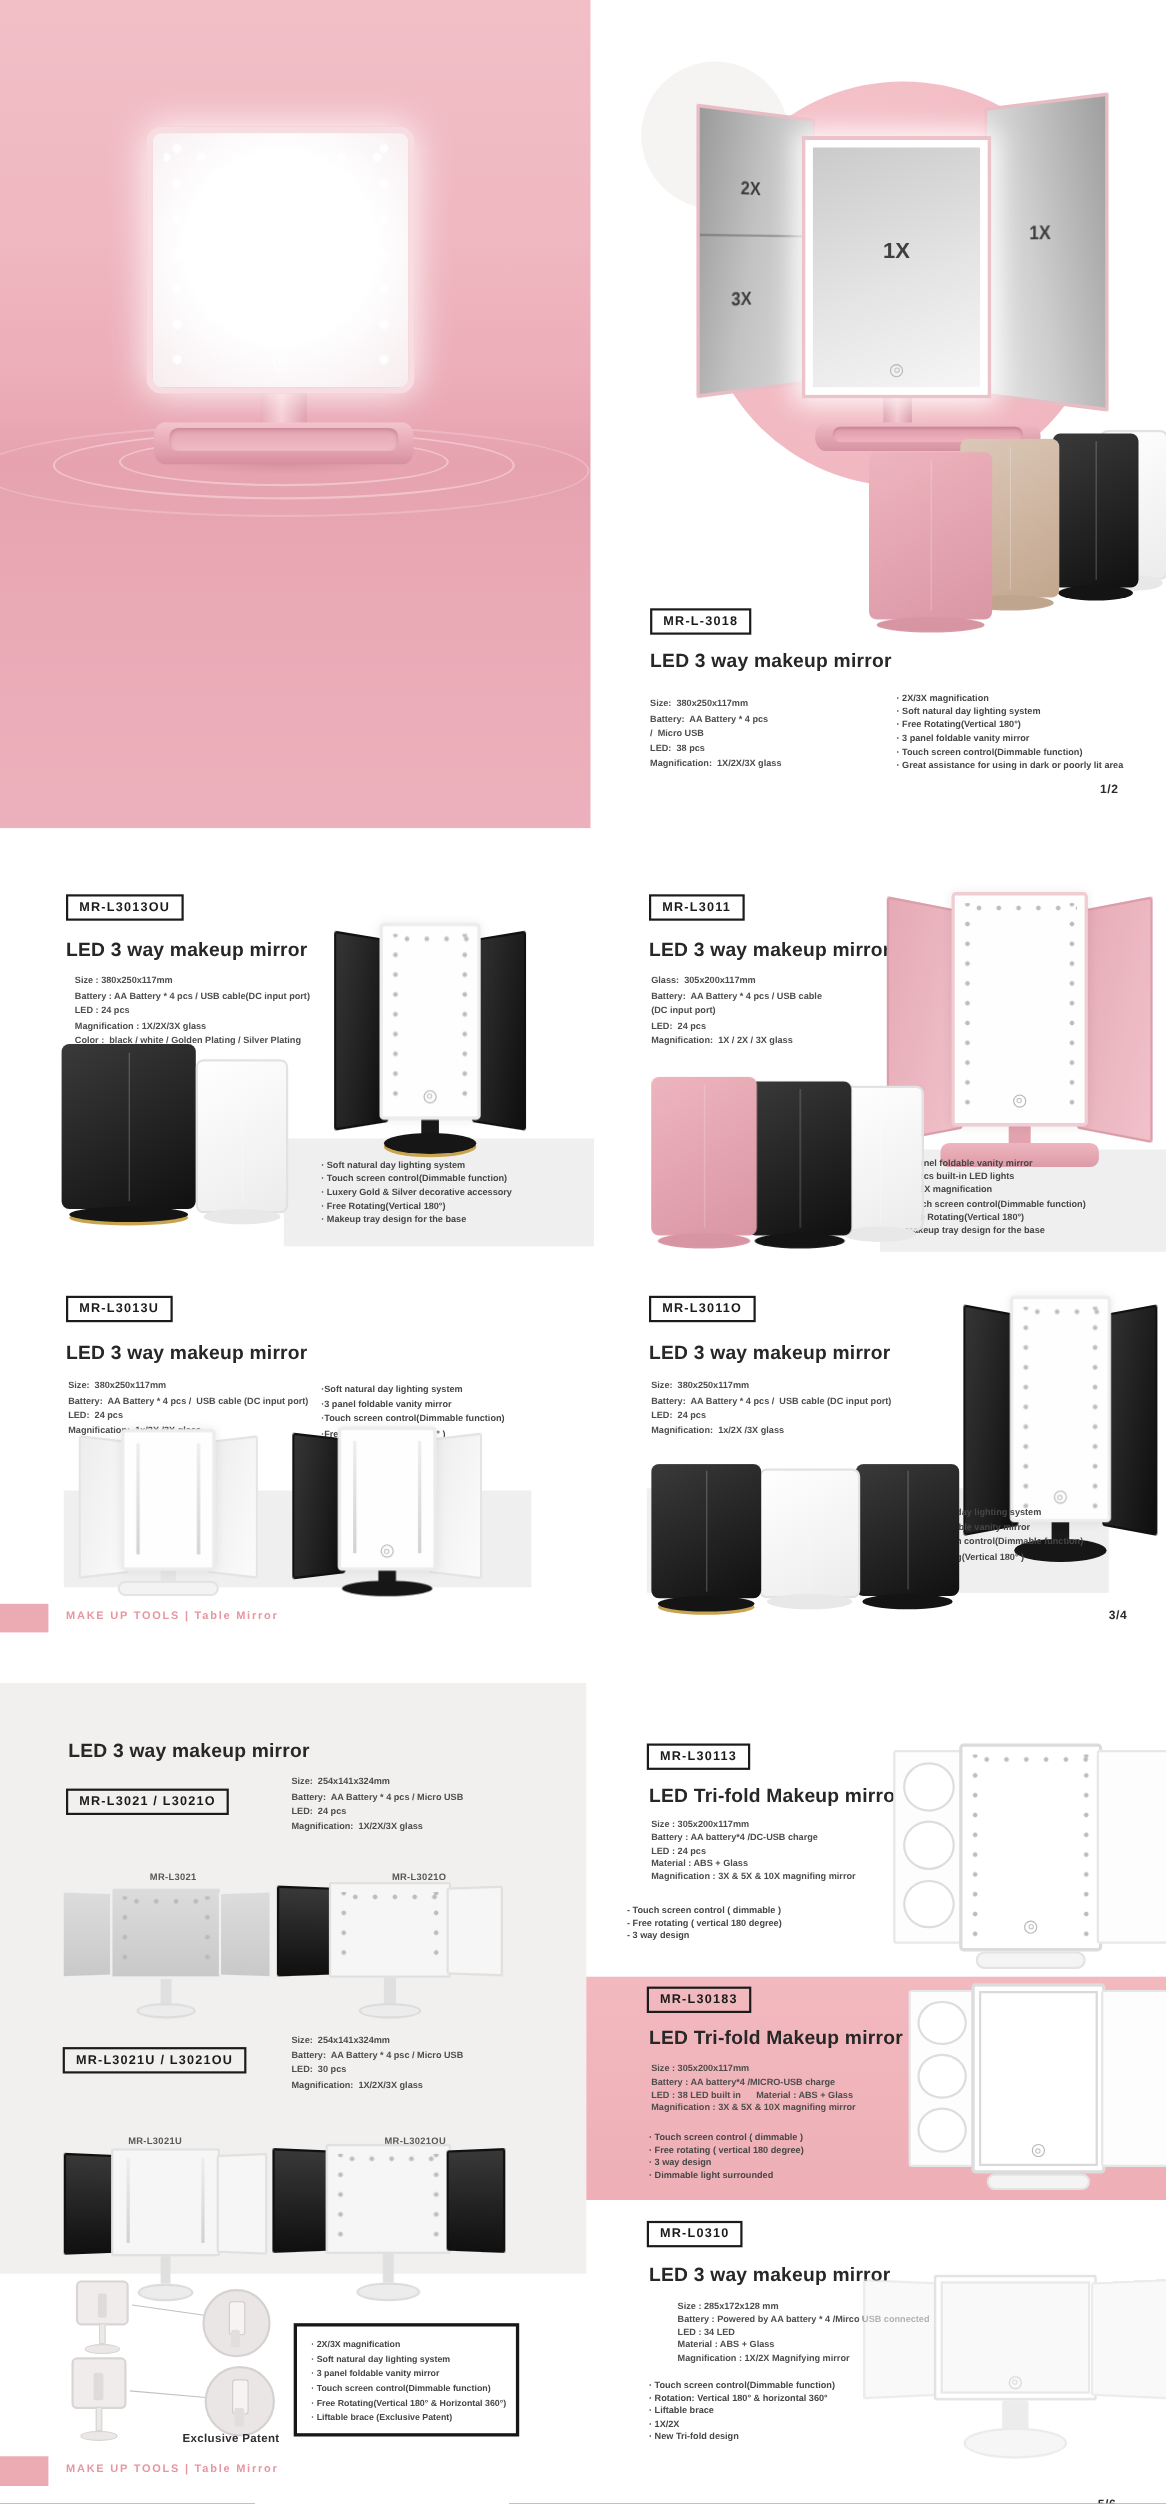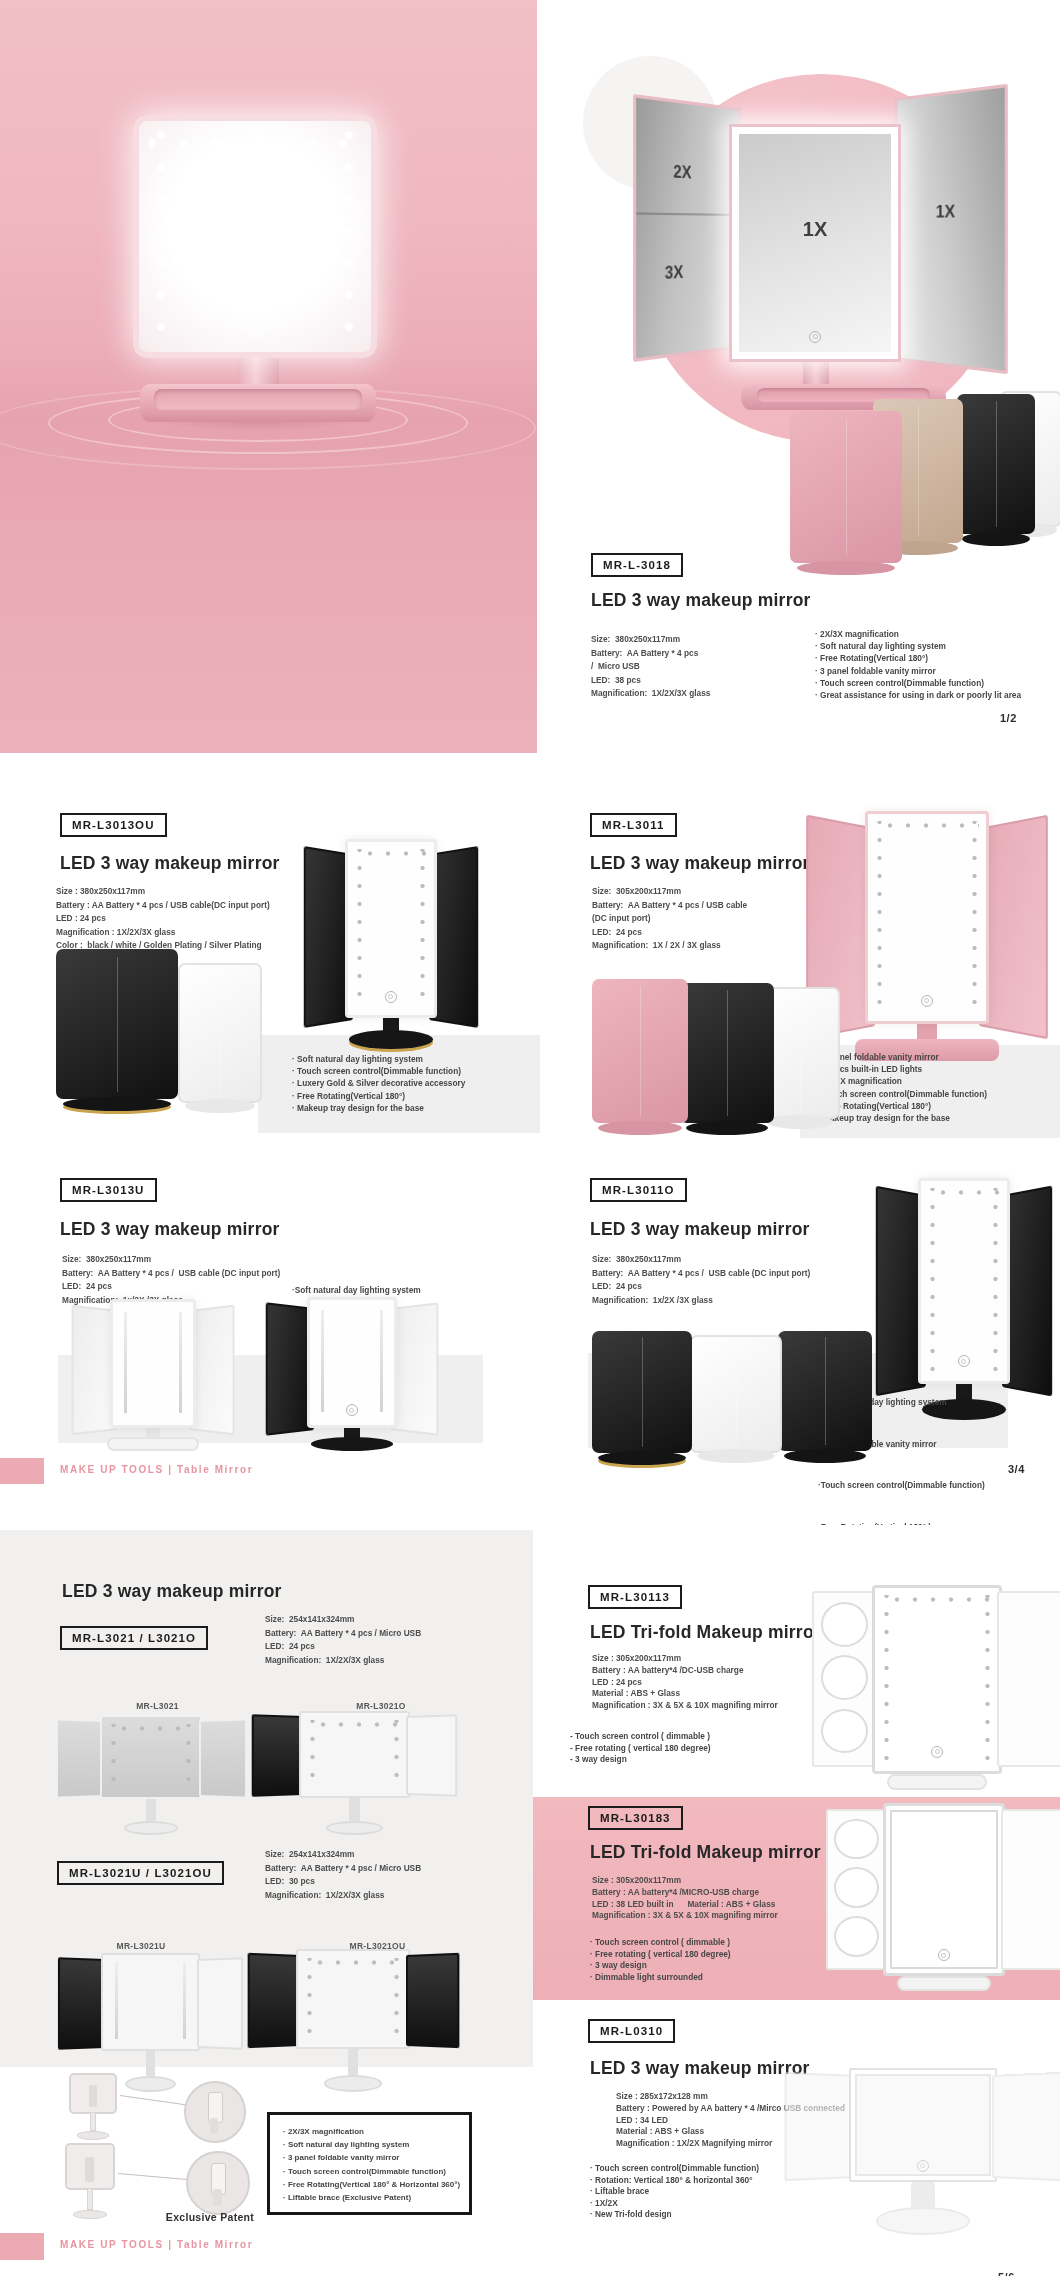--- a/index.html
+++ b/index.html
@@ -8,21 +8,21 @@
   .page *{box-sizing:border-box;}
 
   
   .label-box{position:absolute;border:2.5px solid #1b1b1b;padding:4px 10px;background:transparent;
              font-size:11.5px;font-weight:700;letter-spacing:1.1px;color:#1b1b1b;white-space:nowrap;}
   .title{position:absolute;margin:0;font-size:17.5px;font-weight:800;color:#272727;
          letter-spacing:.2px;white-space:nowrap;}
   .specs,.bullets{position:absolute;}
   .spec-line{font-size:8.3px;line-height:13.5px;font-weight:700;color:#4d4d4d;white-space:pre;}
   .bullet-line{font-size:8.3px;line-height:12.2px;font-weight:700;color:#464646;white-space:pre;}
-  .loose .bullet-line{line-height:13.6px;margin-top:28px;}
+  .loose .bullet-line{line-height:13.6px;}
   .tight .spec-line{line-height:11.8px;}
   .tight .bullet-line{line-height:11.5px;}
   .boxlist .bullet-line{font-size:8px;line-height:13.2px;}
   .caption{position:absolute;font-size:8.5px;font-weight:700;color:#585858;text-align:center;letter-spacing:.3px;}
   .page-no{position:absolute;font-size:11px;font-weight:700;color:#2c2c2c;letter-spacing:.5px;}
   .footer-chip{position:absolute;background:#ecaab3;}
   .footer-label{position:absolute;font-size:10px;font-weight:700;letter-spacing:1.6px;color:#e795a1;white-space:nowrap;}
   .gray-panel{position:absolute;background:#f0eff0;}
   .bullet-box{position:absolute;border:3px solid #171717;background:#fff;}
 
@@ -240,21 +240,21 @@
         </div>
       <div class="page-no" style="left:463px;top:712px">1/2</div>
     </div>
   </section>
 
   <section class="s2">
 
     <div class="label-box" style="left:60px;top:60px">
       <span>MR-L3013OU</span></div>
     <h2 class="title" style="left:60px;top:100px">LED 3 way makeup mirror</h2>
-    <div class="specs" style="left:56px;top:132px">
+    <div class="specs" style="left:68px;top:132px">
         <div class="spec-line">Size : 380x250x117mm</div>
         <div class="spec-line">Battery : AA Battery * 4 pcs / USB cable(DC input port)</div>
         <div class="spec-line">LED : 24 pcs</div>
         <div class="spec-line">Magnification : 1X/2X/3X glass</div>
         <div class="spec-line">Color :  black / white / Golden Plating / Silver Plating</div>
       </div>
     <div class="gray-panel" style="left:258px;top:282px;width:282px;height:98px"></div>
     <div class="tri" style="left:296px;top:86px;width:190px;height:208px">
       <div class="tri-wl dark"></div>
       <div class="tri-wr dark"></div>
@@ -271,21 +271,21 @@
         <div class="bullet-line">· Touch screen control(Dimmable function)</div>
         <div class="bullet-line">· Luxery Gold &amp; Silver decorative accessory</div>
         <div class="bullet-line">· Free Rotating(Vertical 180°)</div>
         <div class="bullet-line">· Makeup tray design for the base</div>
       </div>
 
     <div class="label-box" style="left:590px;top:60px">
       <span>MR-L3011</span></div>
     <h2 class="title" style="left:590px;top:100px">LED 3 way makeup mirror</h2>
     <div class="specs" style="left:592px;top:132px">
-        <div class="spec-line">Size:  305x200x117mm</div>
+        <div class="spec-line">Glass:  305x200x117mm</div>
         <div class="spec-line">Battery:  AA Battery * 4 pcs / USB cable</div>
         <div class="spec-line">(DC input port)</div>
         <div class="spec-line">LED:  24 pcs</div>
         <div class="spec-line">Magnification:  1X / 2X / 3X glass</div>
       </div>
     <div class="gray-panel" style="left:800px;top:292px;width:260px;height:93px"></div>
     <div class="tri" style="left:798px;top:58px;width:258px;height:248px">
       <div class="tri-wl pink"></div>
       <div class="tri-wr pink"></div>
       <div class="tri-neck pink"></div>

